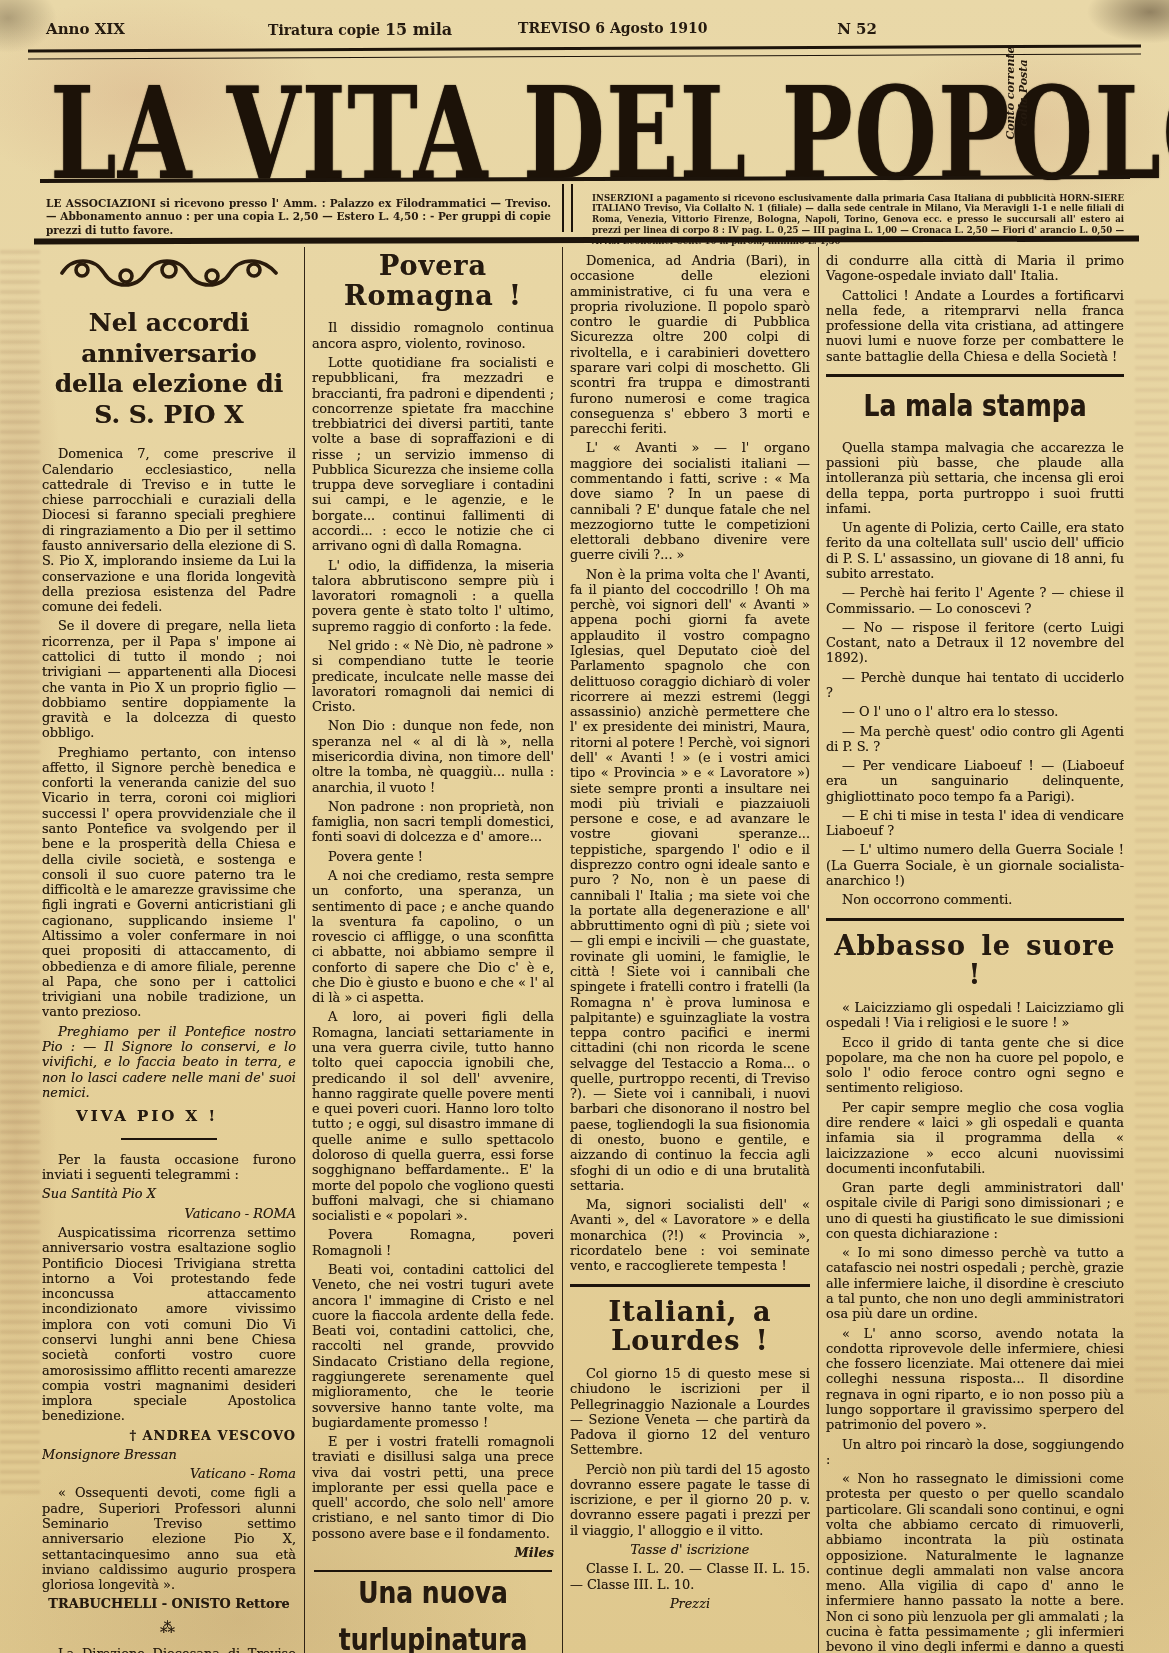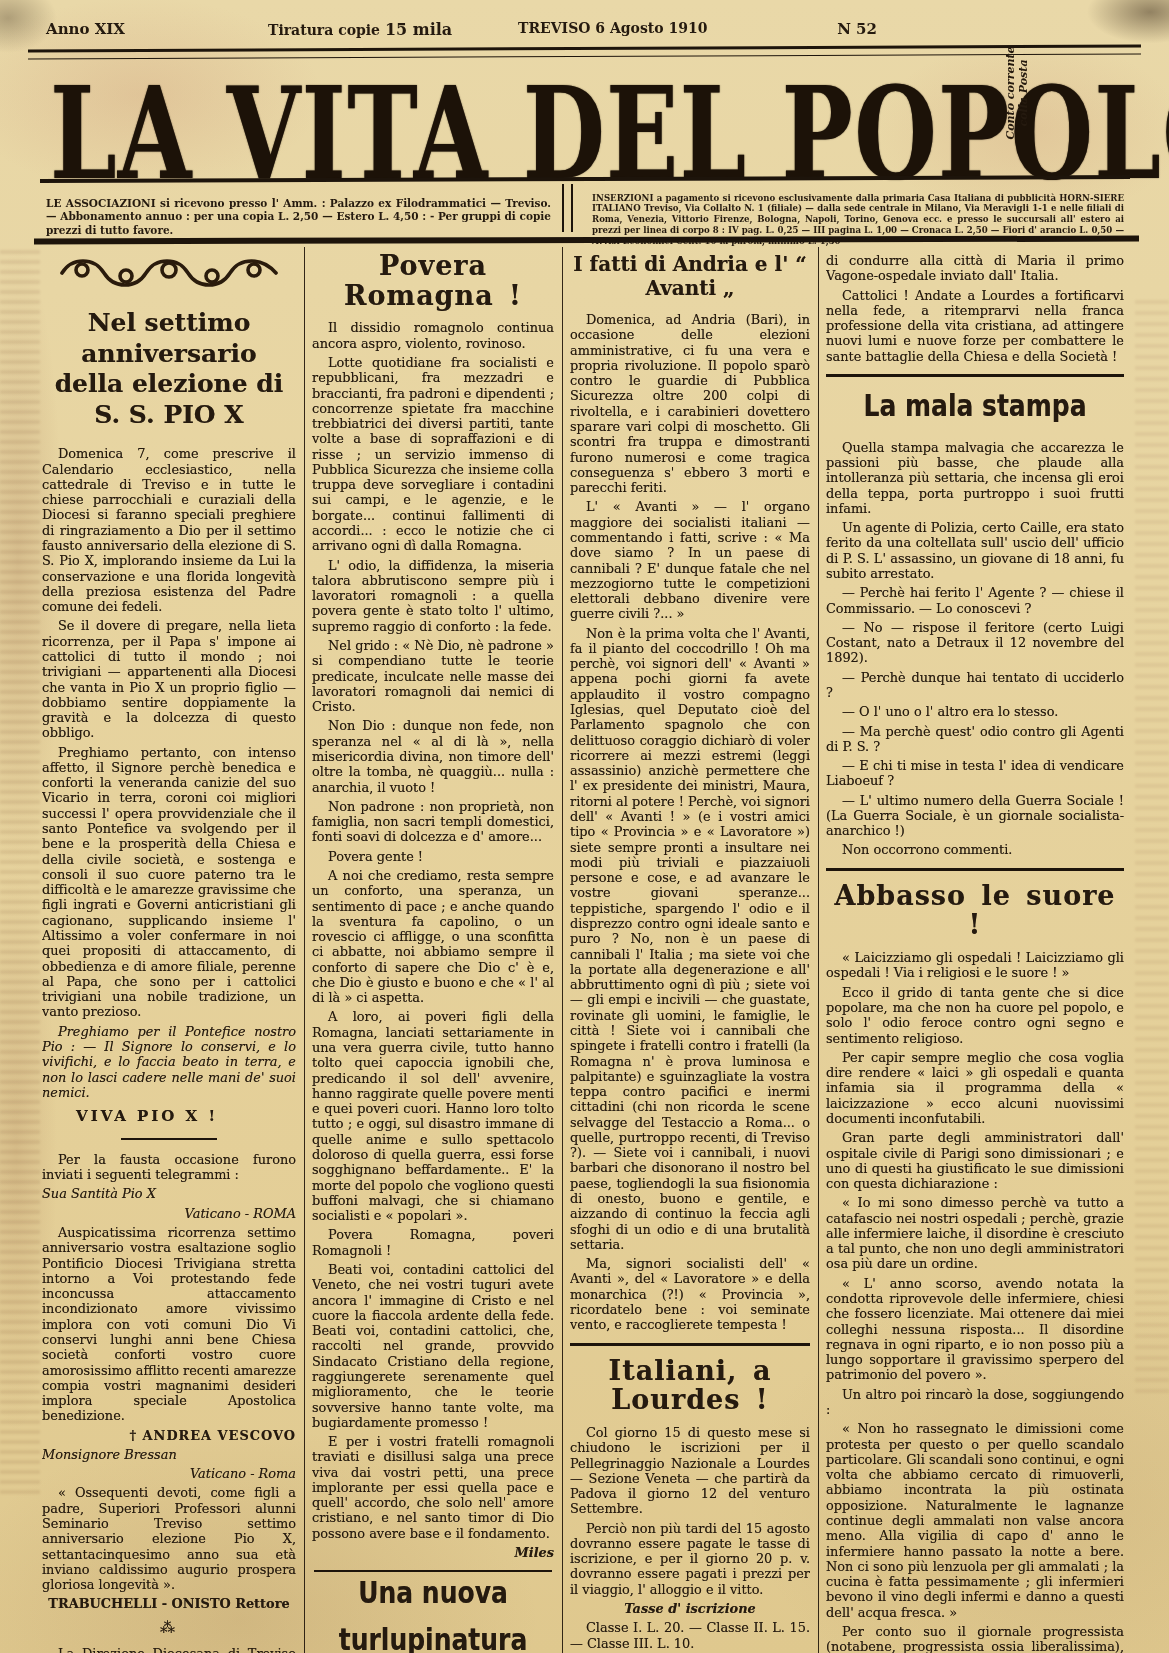--- a/index.html
+++ b/index.html
@@ -67,21 +67,21 @@
   .h1{font-weight:bold;font-size:25px;line-height:1.22;text-align:center;margin:12px 0 16px;white-space:pre-line;text-indent:0;}
   .h2{font-weight:bold;font-size:27px;text-align:center;letter-spacing:1px;word-spacing:5px;margin:2px 0 10px;line-height:1.1;}
   .h3{font-weight:bold;font-size:20px;text-align:center;margin:3px 0 12px;line-height:1.2;}
   .h2s{font-family:"DejaVu Sans",sans-serif;font-weight:bold;font-size:25px;text-align:center;line-height:1.55;
     margin:8px 0 14px;transform:scaleY(1.2);white-space:pre-line;}
   .addr{font-style:italic;margin:8px 0 0 6px;text-indent:0 !important;text-align:left;}
   .addr-r{font-style:italic;text-align:right;margin:0 14px 6px 0;text-indent:0 !important;}
   .sig-c{text-align:right;font-weight:bold;letter-spacing:1px;margin:2px 0 6px;text-indent:0 !important;}
   .sig-r{text-align:center;font-weight:bold;margin:2px 4px 6px 0;text-indent:0 !important;}
   .sig-ir{text-align:right;font-weight:bold;font-style:italic;margin:-16px 6px 6px 0;text-indent:0 !important;}
-  .subi{text-align:center;font-style:italic;font-weight:bold;margin:7px 0 5px;text-indent:0 !important;}
+  .subi{text-align:center;font-style:italic;font-weight:normal;margin:7px 0 5px;text-indent:0 !important;}
   .ast{text-align:center;font-size:15px;letter-spacing:3px;margin:8px 0;}
   .rshort{width:96px;height:2px;background:#1d140b;margin:12px auto;}
   .rmed{height:2px;background:#1d140b;margin:10px 2px;}
   .rthick{height:3px;background:#1d140b;margin:10px 0;}
   .flourish{text-align:center;margin:4px 0 6px;}
   .flourish svg{display:inline-block;}
 </style>
 </head>
 <body>
 
@@ -122,21 +122,21 @@
       <g fill="none" stroke="#2a1b0c" stroke-width="3.6" stroke-linecap="round">
         <path d="M6 20 C 16 4, 38 4, 48 20 S 80 36, 90 20 S 122 4, 132 20 S 164 36, 174 20 S 206 4, 220 20"></path>
         <circle cx="26" cy="17" r="6"></circle>
         <circle cx="70" cy="23" r="6"></circle>
         <circle cx="113" cy="17" r="7"></circle>
         <circle cx="156" cy="23" r="6"></circle>
         <circle cx="198" cy="17" r="6"></circle>
       </g>
     </svg>
   </div>
-      <h2 class="h1">Nel settimo anniversario
+      <h2 class="h1">Nel accordi anniversario
 della elezione di S. S. PIO X</h2>
       <p>Domenica 7, come prescrive il Calendario ecclesiastico, nella cattedrale di Treviso e in tutte le chiese parrocchiali e curaziali della Diocesi si faranno speciali preghiere di ringraziamento a Dio per il settimo fausto anniversario della elezione di S. S. Pio X, implorando insieme da Lui la conservazione e una florida longevità della preziosa esistenza del Padre comune dei fedeli.</p>
       <p>Se il dovere di pregare, nella lieta ricorrenza, per il Papa s' impone ai cattolici di tutto il mondo ; noi trivigiani — appartenenti alla Diocesi che vanta in Pio X un proprio figlio — dobbiamo sentire doppiamente la gravità e la dolcezza di questo obbligo.</p>
       <p>Preghiamo pertanto, con intenso affetto, il Signore perchè benedica e conforti la veneranda canizie del suo Vicario in terra, coroni coi migliori successi l' opera provvidenziale che il santo Pontefice va svolgendo per il bene e la prosperità della Chiesa e della civile società, e sostenga e consoli il suo cuore paterno tra le difficoltà e le amarezze gravissime che figli ingrati e Governi anticristiani gli cagionano, supplicando insieme l' Altissimo a voler confermare in noi quei propositi di attaccamento, di obbedienza e di amore filiale, perenne al Papa, che sono per i cattolici trivigiani una nobile tradizione, un vanto prezioso.</p>
       <p class="pi">Preghiamo per il Pontefice nostro Pio : — Il Signore lo conservi, e lo vivifichi, e lo faccia beato in terra, e non lo lasci cadere nelle mani de' suoi nemici.</p>
       <p class="pc">VIVA PIO X !</p>
       <div class="rshort"></div>
       <p>Per la fausta occasione furono inviati i seguenti telegrammi :</p>
       <p class="addr">Sua Santità Pio X</p>
       <p class="addr-r">Vaticano - ROMA</p>
@@ -162,21 +162,20 @@
       <p>A loro, ai poveri figli della Romagna, lanciati settariamente in una vera guerra civile, tutto hanno tolto quei capoccia ignobili che, predicando il sol dell' avvenire, hanno raggirate quelle povere menti e quei poveri cuori. Hanno loro tolto tutto ; e oggi, sul disastro immane di quelle anime e sullo spettacolo doloroso di quella guerra, essi forse sogghignano beffardamente.. E' la morte del popolo che vogliono questi buffoni malvagi, che si chiamano socialisti e « popolari ».</p>
       <p>Povera Romagna, poveri Romagnoli !</p>
       <p>Beati voi, contadini cattolici del Veneto, che nei vostri tuguri avete ancora l' immagine di Cristo e nel cuore la fiaccola ardente della fede. Beati voi, contadini cattolici, che, raccolti nel grande, provvido Sindacato Cristiano della regione, raggiungerete serenamente quel miglioramento, che le teorie sovversive hanno tante volte, ma bugiardamente promesso !</p>
       <p>E per i vostri fratelli romagnoli traviati e disillusi salga una prece viva dai vostri petti, una prece implorante per essi quella pace e quell' accordo, che solo nell' amore cristiano, e nel santo timor di Dio possono avere base e il fondamento.</p>
       <p class="sig-ir">Miles</p>
       <div class="rmed"></div>
       <h2 class="h2s">Una nuova
 turlupinatura socialista</h2>
     </div>
   <div class="col" id="col3">
-      <h2 class="h3">I fatti di Andria e l' “ Avanti „</h2>
       <p>Domenica, ad Andria (Bari), in occasione delle elezioni amministrative, ci fu una vera e propria rivoluzione. Il popolo sparò contro le guardie di Pubblica Sicurezza oltre 200 colpi di rivoltella, e i carabinieri dovettero sparare vari colpi di moschetto. Gli scontri fra truppa e dimostranti furono numerosi e come tragica conseguenza s' ebbero 3 morti e parecchi feriti.</p>
       <p>L' « Avanti » — l' organo maggiore dei socialisti italiani — commentando i fatti, scrive : « Ma dove siamo ? In un paese di cannibali ? E' dunque fatale che nel mezzogiorno tutte le competizioni elettorali debbano divenire vere guerre civili ?... »</p>
       <p>Non è la prima volta che l' Avanti, fa il pianto del coccodrillo ! Oh ma perchè, voi signori dell' « Avanti » appena pochi giorni fa avete applaudito il vostro compagno Iglesias, quel Deputato cioè del Parlamento spagnolo che con delittuoso coraggio dichiarò di voler ricorrere ai mezzi estremi (leggi assassinio) anzichè permettere che l' ex presidente dei ministri, Maura, ritorni al potere ! Perchè, voi signori dell' « Avanti ! » (e i vostri amici tipo « Provincia » e « Lavoratore ») siete sempre pronti a insultare nei modi più triviali e piazzaiuoli persone e cose, e ad avanzare le vostre giovani speranze... teppistiche, spargendo l' odio e il disprezzo contro ogni ideale santo e puro ? No, non è un paese di cannibali l' Italia ; ma siete voi che la portate alla degenerazione e all' abbruttimento ogni dì più ; siete voi — gli empi e incivili — che guastate, rovinate gli uomini, le famiglie, le città ! Siete voi i cannibali che spingete i fratelli contro i fratelli (la Romagna n' è prova luminosa e palpitante) e sguinzagliate la vostra teppa contro pacifici e inermi cittadini (chi non ricorda le scene selvagge del Testaccio a Roma... o quelle, purtroppo recenti, di Treviso ?). — Siete voi i cannibali, i nuovi barbari che disonorano il nostro bel paese, togliendogli la sua fisionomia di onesto, buono e gentile, e aizzando di continuo la feccia agli sfoghi di un odio e di una brutalità settaria.</p>
       <p>Ma, signori socialisti dell' « Avanti », del « Lavoratore » e della monarchica (?!) « Provincia », ricordatelo bene : voi seminate vento, e raccoglierete tempesta !</p>
       <div class="rthick"></div>
       <h2 class="h2">Italiani, a Lourdes !</h2>
       <p>Col giorno 15 di questo mese si chiudono le iscrizioni per il Pellegrinaggio Nazionale a Lourdes — Sezione Veneta — che partirà da Padova il giorno 12 del venturo Settembre.</p>
       <p>Perciò non più tardi del 15 agosto dovranno essere pagate le tasse di iscrizione, e per il giorno 20 p. v. dovranno essere pagati i prezzi per il viaggio, l' alloggio e il vitto.</p>
       <p class="subi">Tasse d' iscrizione</p>
       <p>Classe I. L. 20. — Classe II. L. 15. — Classe III. L. 10.</p>
@@ -187,20 +186,21 @@
       <p>Cattolici ! Andate a Lourdes a fortificarvi nella fede, a ritemprarvi nella franca professione della vita cristiana, ad attingere nuovi lumi e nuove forze per combattere le sante battaglie della Chiesa e della Società !</p>
       <div class="rthick"></div>
       <h2 class="h2s">La mala stampa</h2>
       <p>Quella stampa malvagia che accarezza le passioni più basse, che plaude alla intolleranza più settaria, che incensa gli eroi della teppa, porta purtroppo i suoi frutti infami.</p>
       <p>Un agente di Polizia, certo Caille, era stato ferito da una coltellata sull' uscio dell' ufficio di P. S. L' assassino, un giovane di 18 anni, fu subito arrestato.</p>
       <p>— Perchè hai ferito l' Agente ? — chiese il Commissario. — Lo conoscevi ?</p>
       <p>— No — rispose il feritore (certo Luigi Costant, nato a Detraux il 12 novembre del 1892).</p>
       <p>— Perchè dunque hai tentato di ucciderlo ?</p>
       <p>— O l' uno o l' altro era lo stesso.</p>
       <p>— Ma perchè quest' odio contro gli Agenti di P. S. ?</p>
+      <p>— Per vendicare Liaboeuf ! — (Liaboeuf era un sanguinario delinquente, ghigliottinato poco tempo fa a Parigi).</p>
       <p>— E chi ti mise in testa l' idea di vendicare Liaboeuf ?</p>
       <p>— L' ultimo numero della Guerra Sociale ! (La Guerra Sociale, è un giornale socialista-anarchico !)</p>
       <p>Non occorrono commenti.</p>
       <div class="rthick"></div>
       <h2 class="h2">Abbasso le suore !</h2>
       <p>« Laicizziamo gli ospedali ! Laicizziamo gli ospedali ! Via i religiosi e le suore ! »</p>
       <p>Ecco il grido di tanta gente che si dice popolare, ma che non ha cuore pel popolo, e solo l' odio feroce contro ogni segno e sentimento religioso.</p>
       <p>Per capir sempre meglio che cosa voglia dire rendere « laici » gli ospedali e quanta infamia sia il programma della « laicizzazione » ecco alcuni nuovissimi documenti inconfutabili.</p>
       <p>Gran parte degli amministratori dall' ospitale civile di Parigi sono dimissionari ; e uno di questi ha giustificato le sue dimissioni con questa dichiarazione :</p>
       <p>« Io mi sono dimesso perchè va tutto a catafascio nei nostri ospedali ; perchè, grazie alle infermiere laiche, il disordine è cresciuto a tal punto, che non uno degli amministratori osa più dare un ordine.</p>

